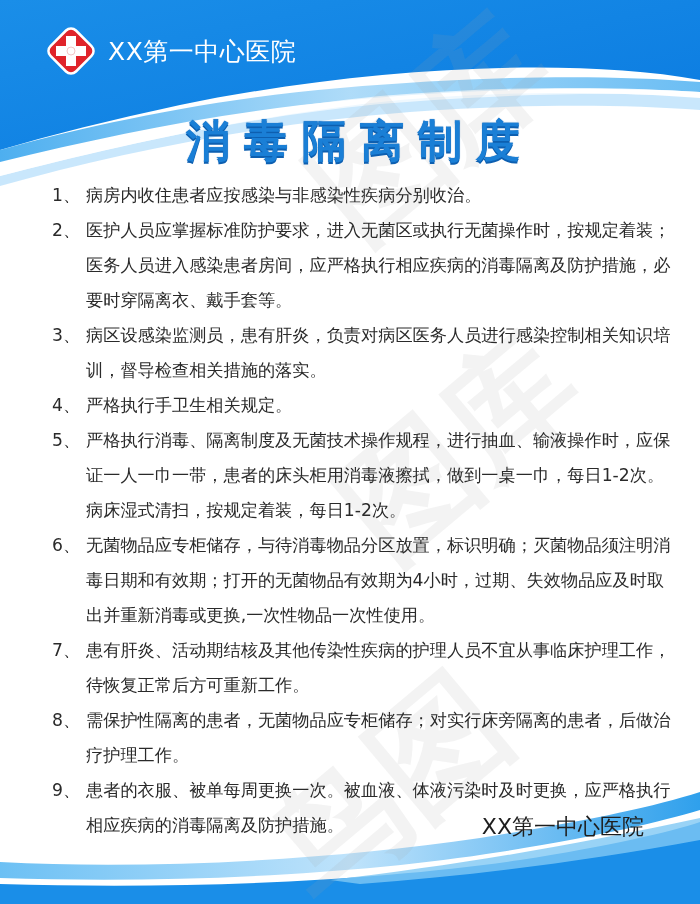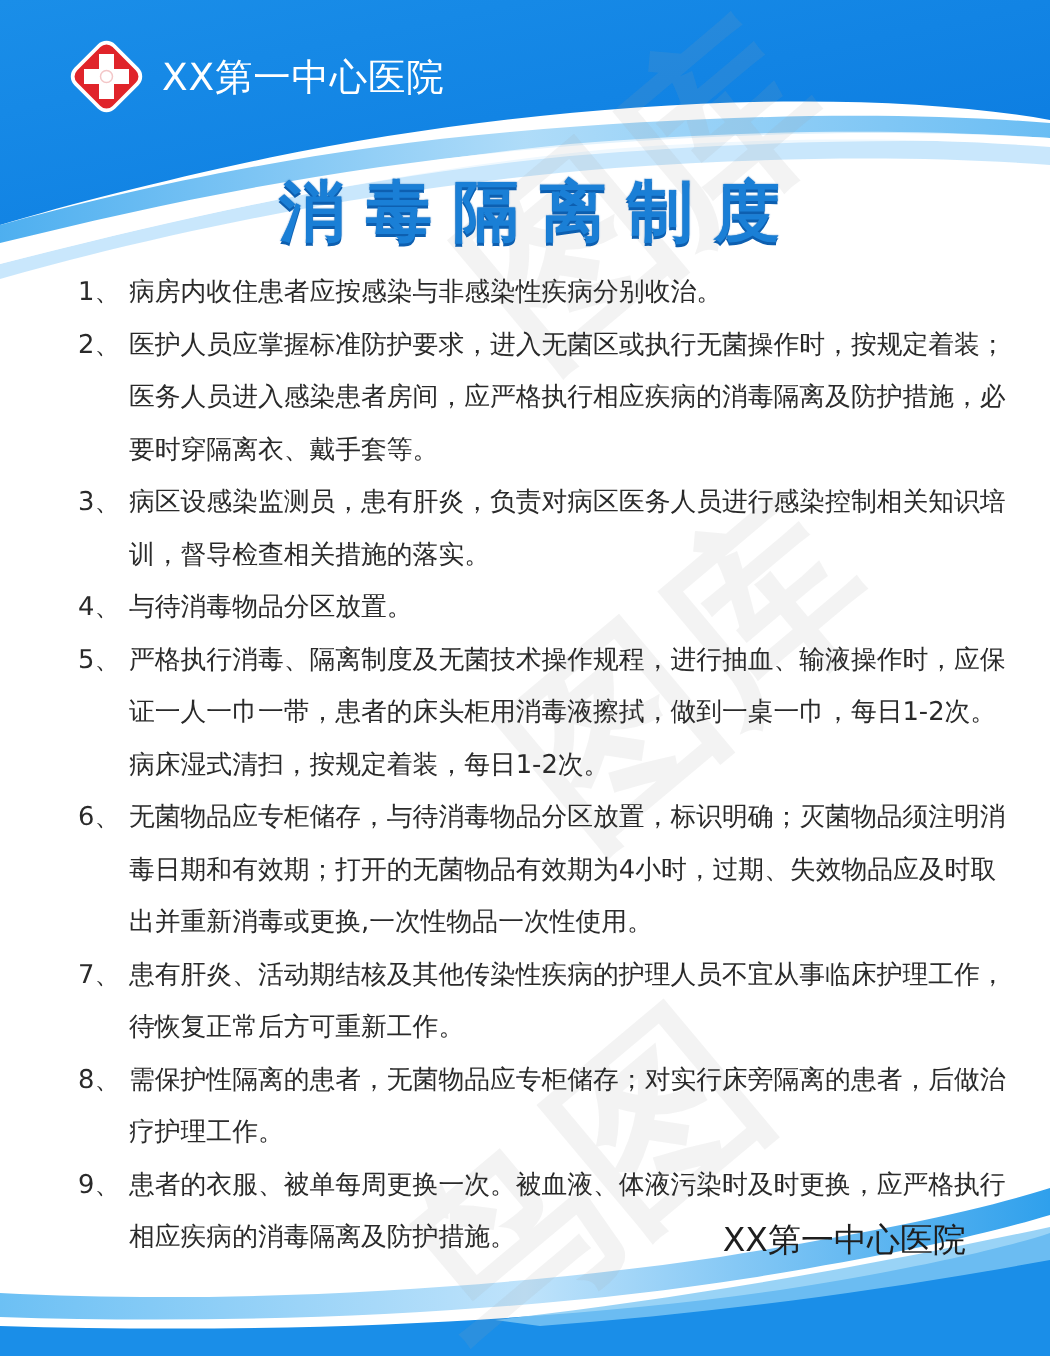--- a/index.html
+++ b/index.html
@@ -74,21 +74,21 @@
   <li class="rule">
       <span class="rule-num">2、</span>
       <span class="rule-text">医护人员应掌握标准防护要求，进入无菌区或执行无菌操作时，按规定着装；医务人员进入感染患者房间，应严格执行相应疾病的消毒隔离及防护措施，必要时穿隔离衣、戴手套等。</span>
     </li>
   <li class="rule">
       <span class="rule-num">3、</span>
       <span class="rule-text">病区设感染监测员，患有肝炎，负责对病区医务人员进行感染控制相关知识培训，督导检查相关措施的落实。</span>
     </li>
   <li class="rule">
       <span class="rule-num">4、</span>
-      <span class="rule-text">与待消毒物品分区放置。</span>
+      <span class="rule-text">严格执行手卫生相关规定。</span>
     </li>
   <li class="rule">
       <span class="rule-num">5、</span>
       <span class="rule-text">严格执行消毒、隔离制度及无菌技术操作规程，进行抽血、输液操作时，应保证一人一巾一带，患者的床头柜用消毒液擦拭，做到一桌一巾，每日1-2次。病床湿式清扫，按规定着装，每日1-2次。</span>
     </li>
   <li class="rule">
       <span class="rule-num">6、</span>
       <span class="rule-text">无菌物品应专柜储存，与待消毒物品分区放置，标识明确；灭菌物品须注明消毒日期和有效期；打开的无菌物品有效期为4小时，过期、失效物品应及时取出并重新消毒或更换,一次性物品一次性使用。</span>
     </li>
   <li class="rule">

